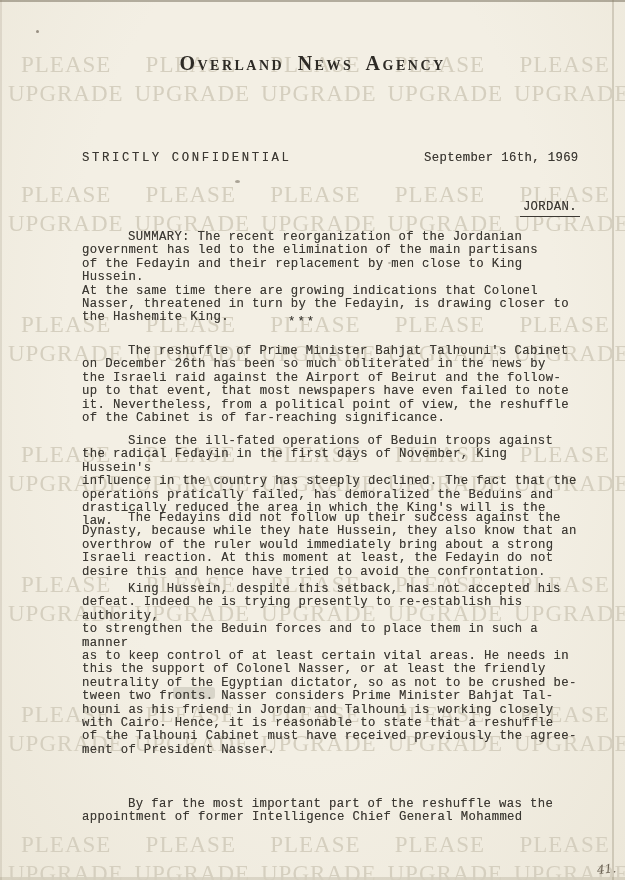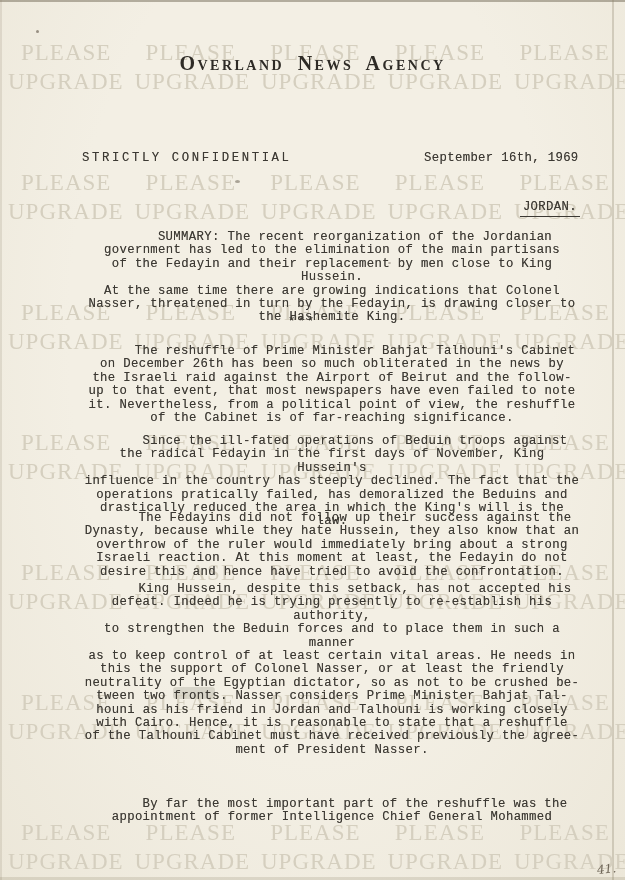--- a/index.html
+++ b/index.html
@@ -19,37 +19,36 @@
   .edge-top{left:0;top:0;width:625px;height:2px;background:rgba(100,90,70,.45);}
   .edge-left{left:0;top:0;width:2px;height:880px;background:rgba(140,130,105,.18);}
   .edge-right{left:612px;top:0;width:2px;height:880px;background:rgba(140,130,105,.30);}
   .edge-bottom{left:0;top:877px;width:625px;height:3px;background:rgba(140,130,105,.22);}
   .speck{position:absolute;border-radius:50%;}
   .speck1{left:36px;top:30px;width:3px;height:3px;background:rgba(80,70,55,.55);}
   .speck2{left:235px;top:180px;width:5px;height:3px;background:rgba(80,70,55,.45);}
   .speck3{left:388px;top:262px;width:3px;height:2px;background:rgba(80,70,55,.35);}
   .blot{left:173px;top:687px;width:42px;height:12px;border-radius:3px;background:rgba(60,55,45,.14);}
   
-  #watermark{position:absolute;left:0;top:0;width:625px;height:728px;z-index:1;pointer-events:none;}
+  #watermark{position:absolute;left:0;top:12px;width:625px;height:728px;z-index:1;pointer-events:none;}
   .wm{
     position:absolute;
     font-family:"Liberation Serif","DejaVu Serif",serif;
     font-size:23px;letter-spacing:1px;color:#d5cfbf;
     white-space:nowrap;
   }
   
   #doc{position:absolute;left:0;top:0;width:625px;height:680px;z-index:2;}
   .typ{
     position:absolute;
     font-family:"Liberation Mono","DejaVu Sans Mono",monospace;
     font-size:12.3px;line-height:13.4px;letter-spacing:.35px;
     color:#3c3933;
     text-shadow:0 0 .4px rgba(60,57,51,.55);
     white-space:pre-line;
-    text-align:center;
   }
   #agency{
     position:absolute;left:0;top:52px;width:625px;
     text-align:center;
     font-family:"Liberation Serif","DejaVu Serif",serif;
     font-variant:small-caps;font-weight:700;
     font-size:20px;letter-spacing:2.5px;word-spacing:6px;
     color:#2e2b26;
   }
   #classification{left:82px;top:152px;letter-spacing:2.6px;}

